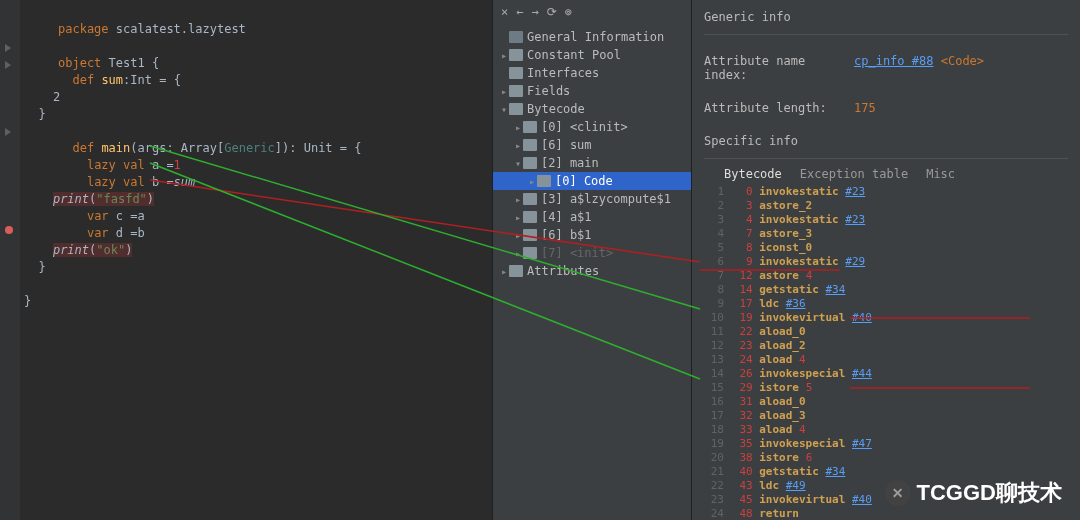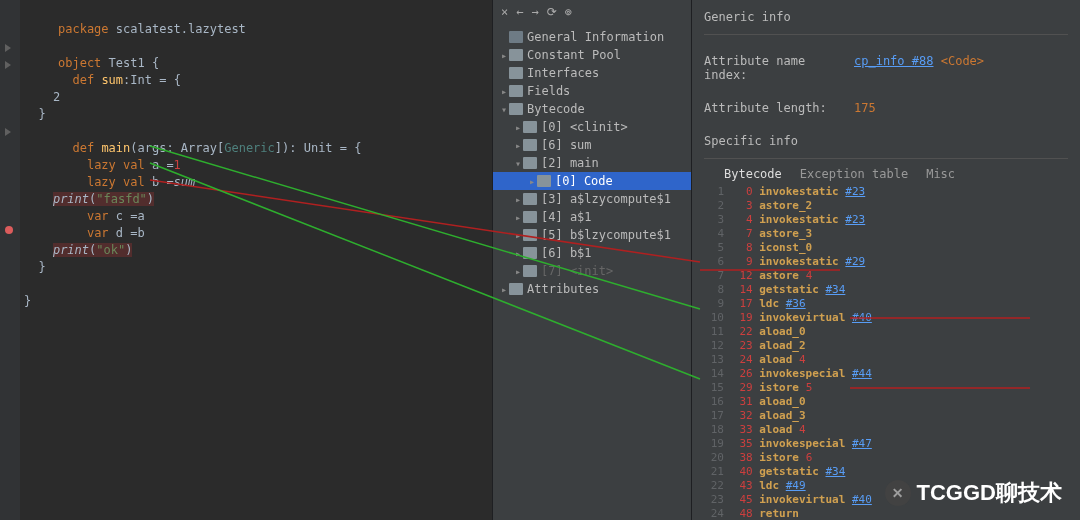--- a/index.html
+++ b/index.html
@@ -138,25 +138,20 @@
           <span>[3] a$lzycompute$1</span>
         </div>
       <div class="tree-row" style="padding-left:20px">
           <span class="tw">▸</span>
           <span class="ic ic-folder"></span>
           <span>[4] a$1</span>
         </div>
       <div class="tree-row" style="padding-left:20px">
           <span class="tw">▸</span>
           <span class="ic ic-folder"></span>
-          <span>[5] b$lzycompute$1</span>
-        </div>
-      <div class="tree-row" style="padding-left:20px">
-          <span class="tw">▸</span>
-          <span class="ic ic-folder"></span>
           <span>[6] b$1</span>
         </div>
       <div class="tree-row" style="padding-left:20px;color:#666">
           <span class="tw">▸</span>
           <span class="ic ic-folder"></span>
           <span>[7] &lt;init&gt;</span>
         </div>
       <div class="tree-row">
           <span class="tw">▸</span>
           <span class="ic ic-folder"></span>

